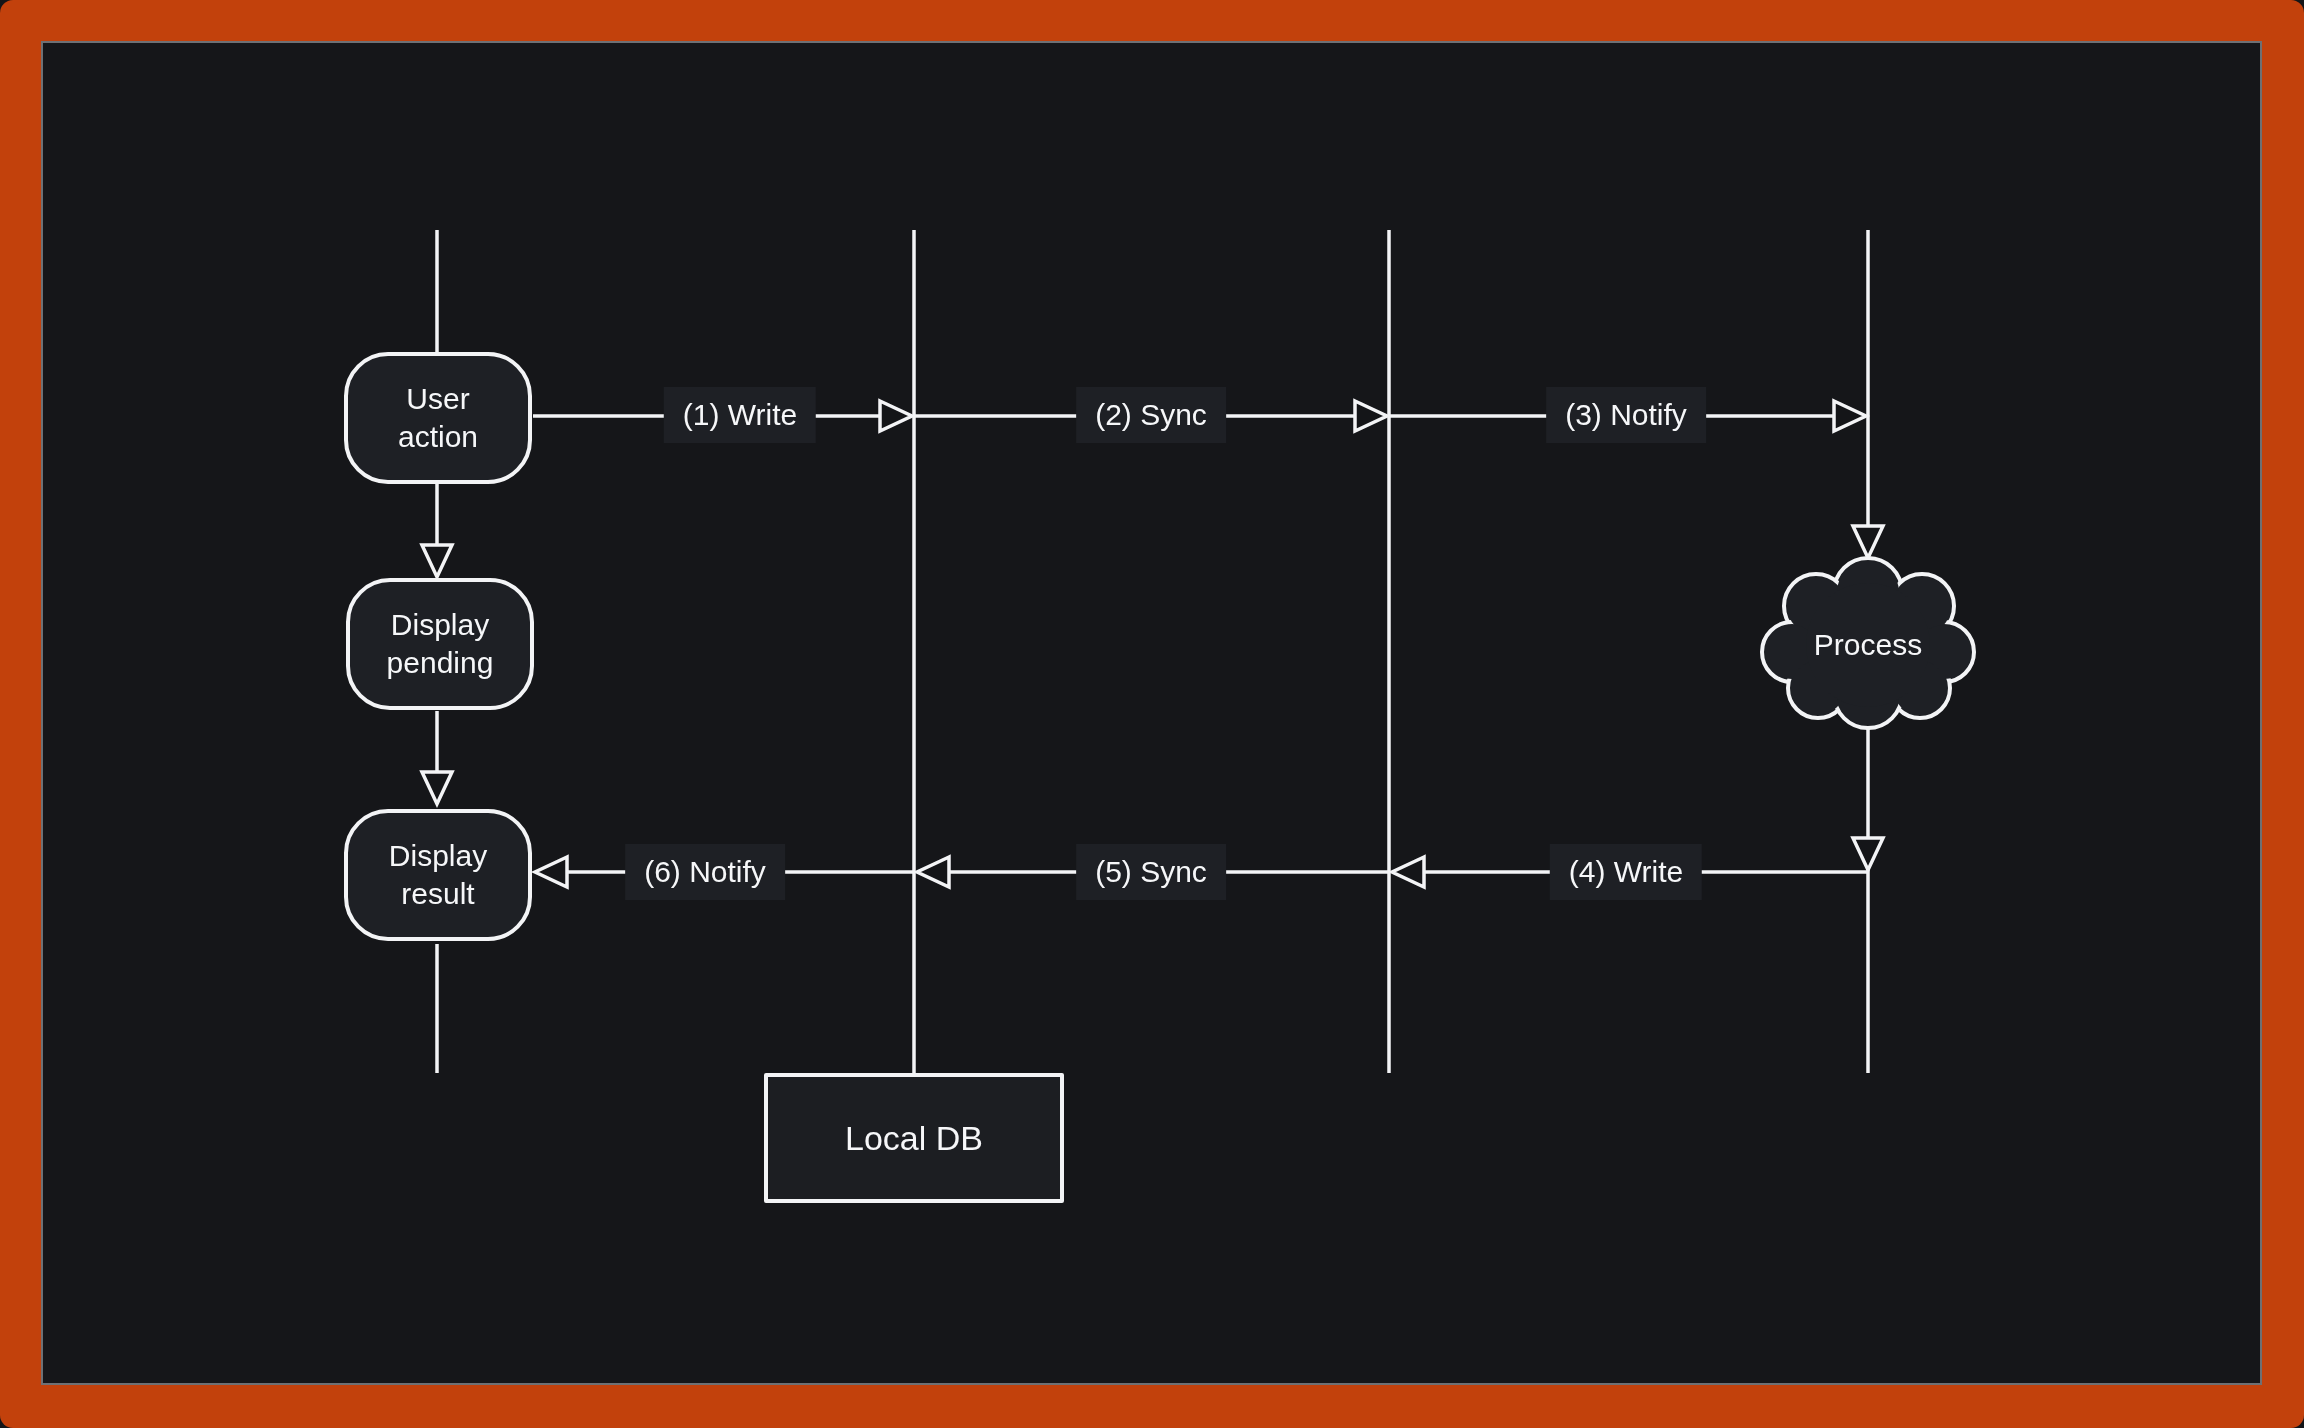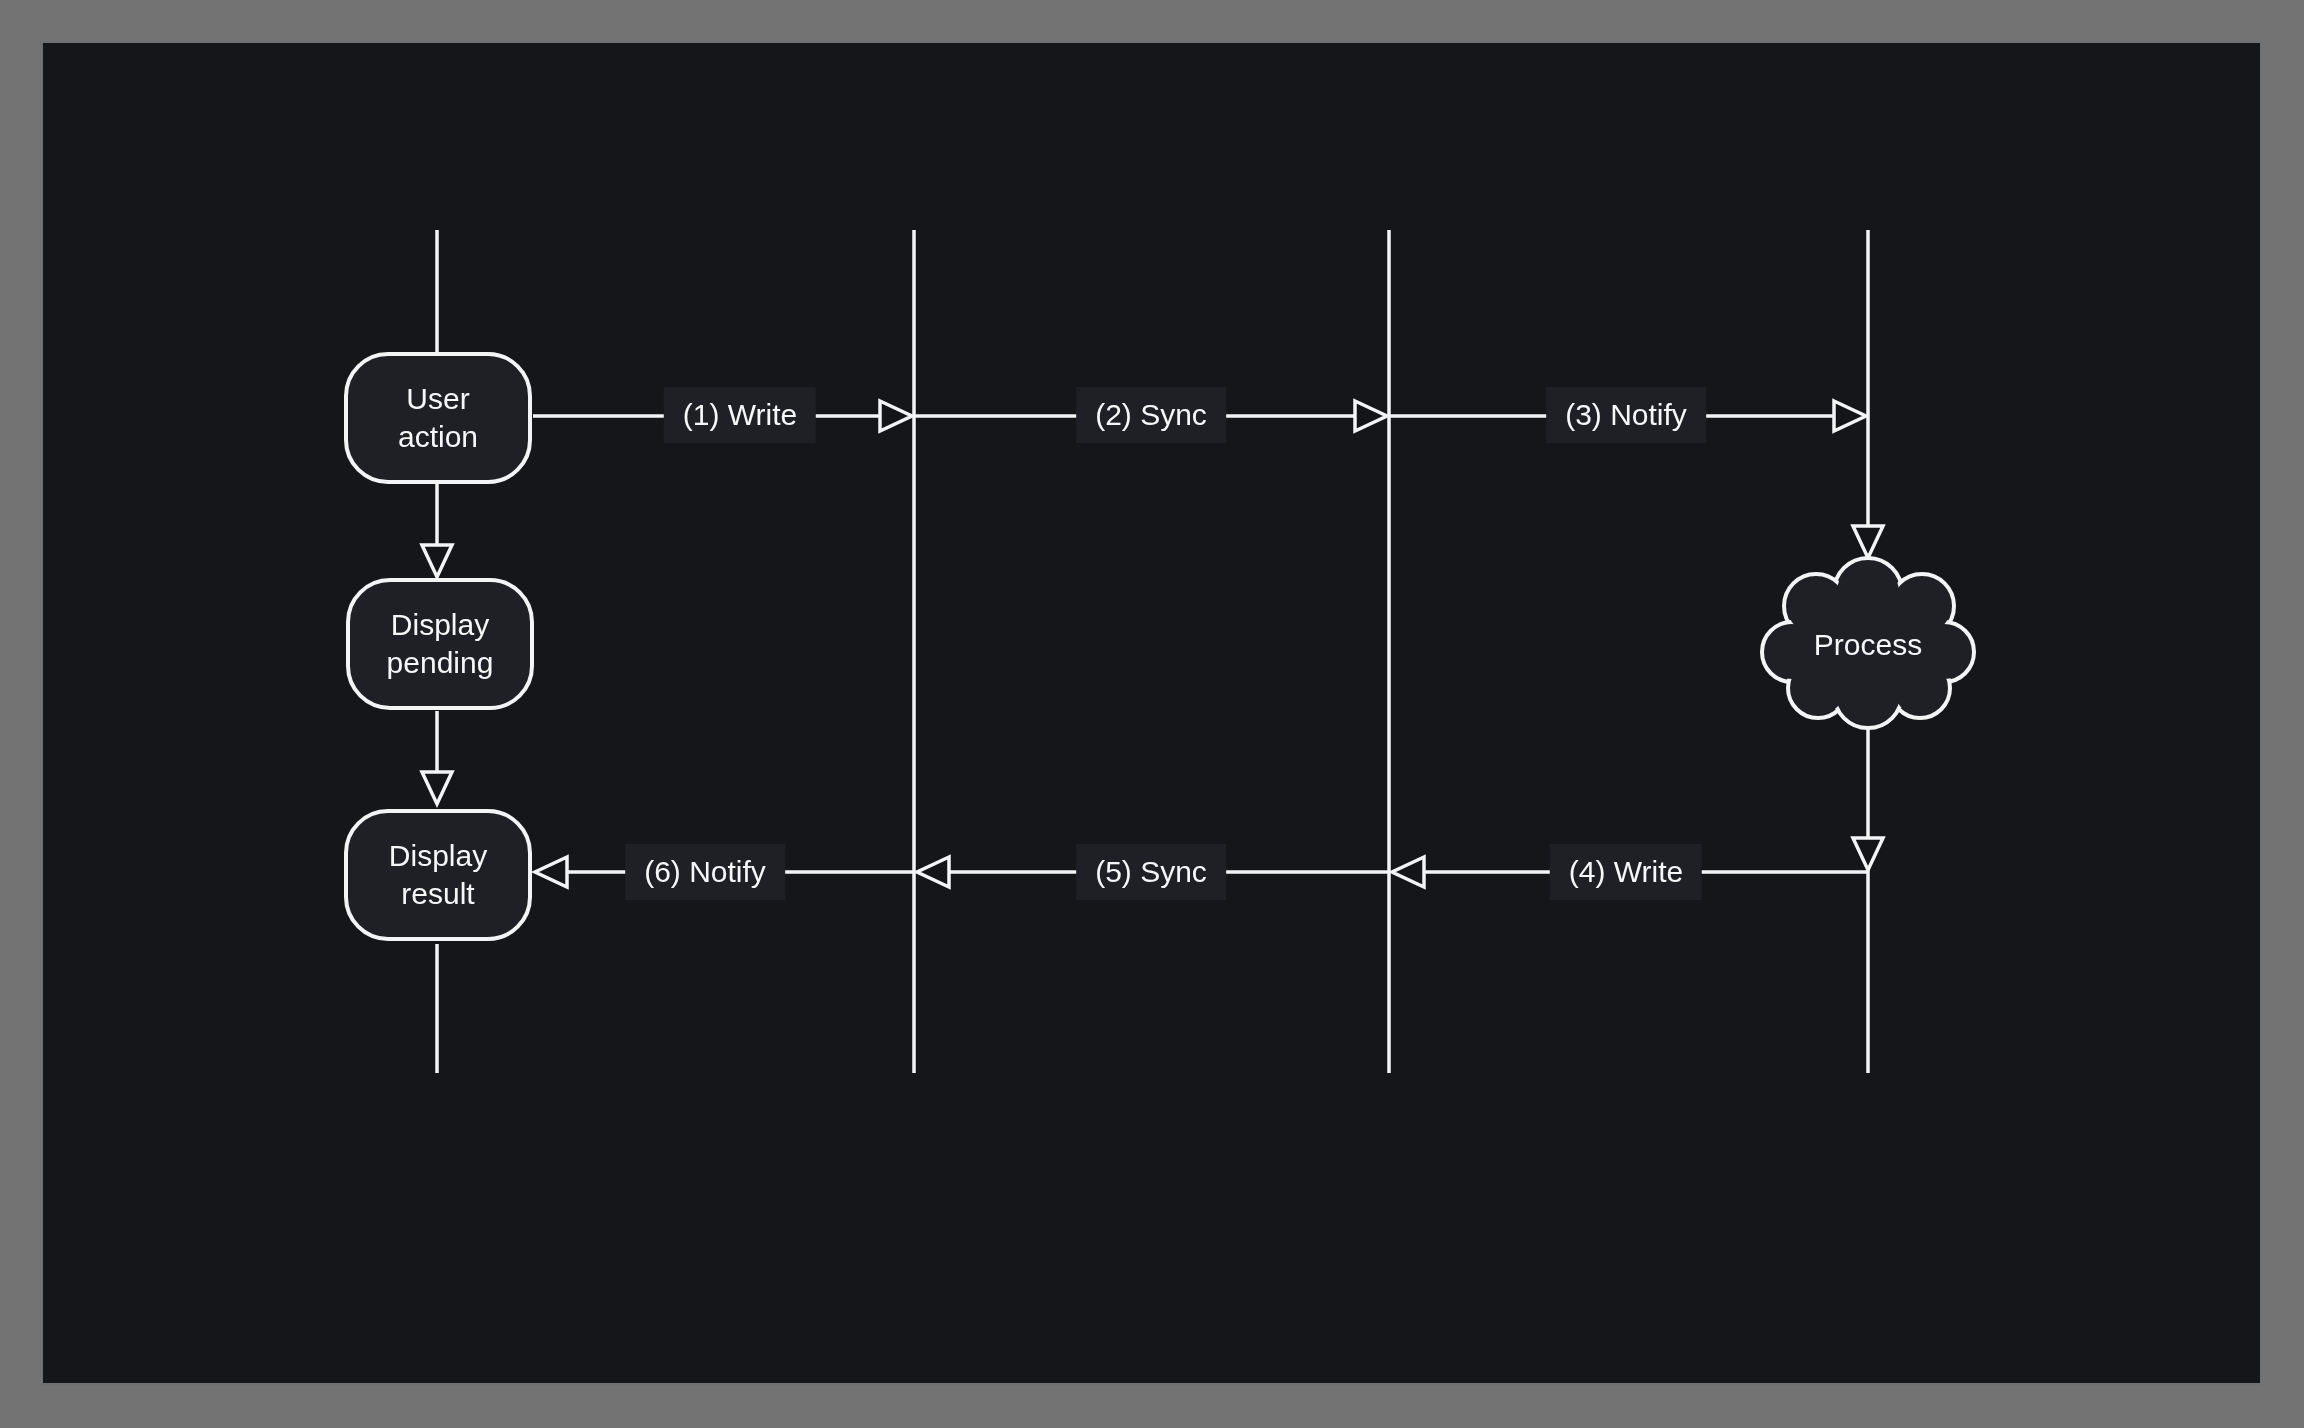--- a/index.html
+++ b/index.html
@@ -5,22 +5,23 @@
   html, body {
     margin: 0;
     padding: 0;
     background: #141518;
     font-family: "Liberation Sans", "DejaVu Sans", sans-serif;
   }
   .stage {
     position: relative;
     width: 2304px;
     height: 1428px;
-    background: #737373;
+    background: #c2410c;
     overflow: hidden;
+    border-radius: 13px;
   }
   .frame {
     position: absolute;
     left: 41px;
     top: 41px;
     width: 2217px;
     height: 1340px;
     border: 2px solid #6e7074;
     background: #151619;
   }
@@ -156,14 +157,15 @@
   <div class="abs cloud-label" style="left:1868px; top:645px;">Process</div>
 
   <div class="abs msg-label" style="left:740px; top:415px;">(1) Write</div>
   <div class="abs msg-label" style="left:1151px; top:415px;">(2) Sync</div>
   <div class="abs msg-label" style="left:1626px; top:415px;">(3) Notify</div>
 
   <div class="abs msg-label" style="left:1626px; top:872px;">(4) Write</div>
   <div class="abs msg-label" style="left:1151px; top:872px;">(5) Sync</div>
   <div class="abs msg-label" style="left:705px; top:872px;">(6) Notify</div>
 
+  <div class="abs lane-box" style="left:914px; top:1138px;">Local DB</div>
 
 </div>
 
 </body></html>

